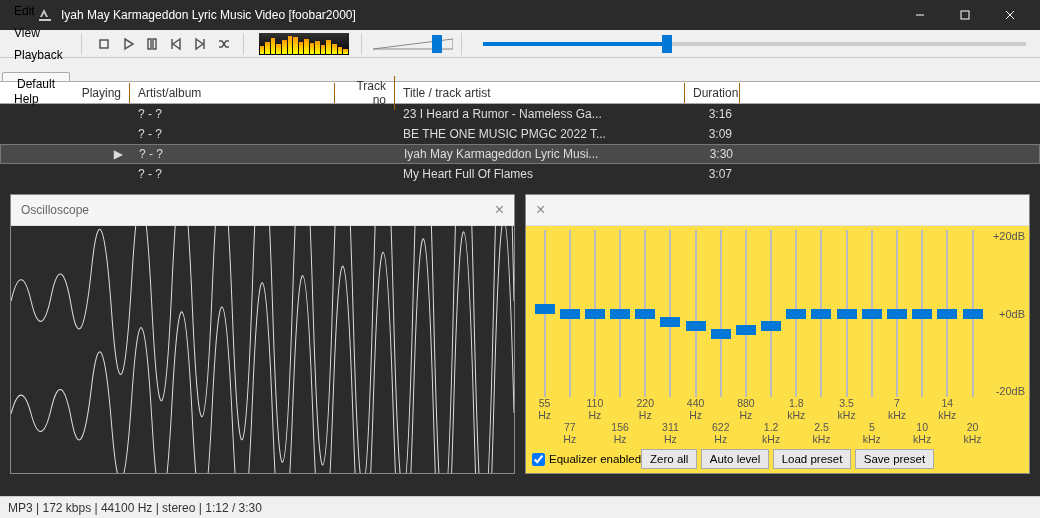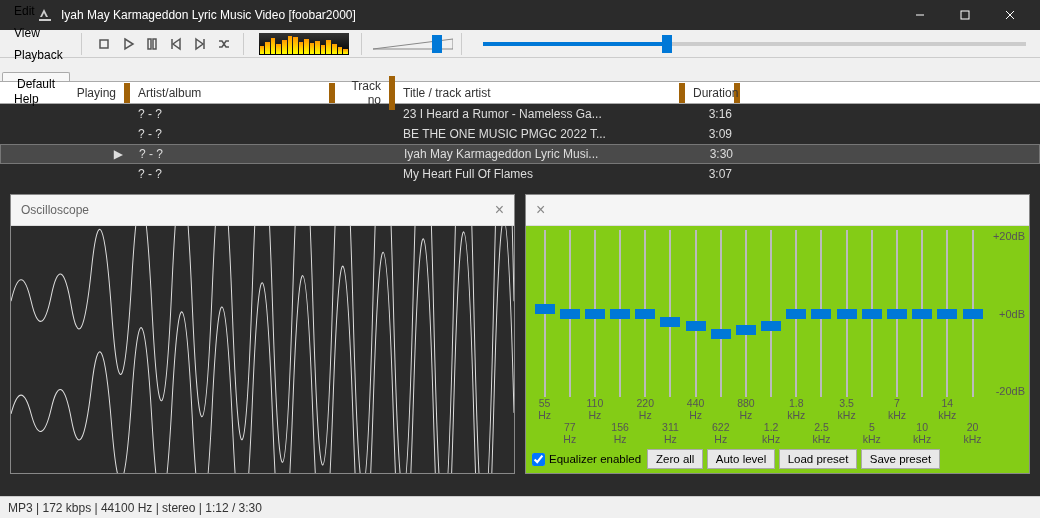--- a/index.html
+++ b/index.html
@@ -19,46 +19,46 @@
 .spectrum .bar { flex: 1; background: linear-gradient(#f90,#ff0); }
 .slider-wrap { display: flex; align-items: center; position: relative; height: 22px; }
 .slider-wrap .track { height: 2px; background: #999; position: relative; }
 .slider-wrap .thumb { width: 10px; height: 18px; background: #0078d7; position: absolute; top: 2px; }
 .slider-wrap.seek { flex: 1; margin-left: 10px; margin-right: 10px; }
 .slider-wrap.seek .track { width: 100%; background: #ccc; height: 4px; }
 .slider-wrap.seek .filled { position: absolute; left: 0; height: 4px; background: #0078d7; }
 .tabstrip { background: #f0f0f0; height: 24px; display: flex; border-bottom: 1px solid #aaa; }
 .tab { padding: 4px 14px; border: 1px solid #aaa; border-bottom: none; background: #f8f8f8; font-size: 12px; border-top-left-radius: 2px; border-top-right-radius: 2px; margin-top: 14px; margin-left: 2px; }
 .playlist-header { background: #fff; color: #333; display: flex; height: 22px; align-items: center; border-bottom: 1px solid #aaa; }
-.ph-cell { padding: 3px 8px; border-right: 6px solid #a16207; font-size: 12px; }
+.ph-cell { padding: 3px 8px; border-right: 1px solid #a16207; font-size: 12px; }
 .playlist { background: #2b2b2b; color: #ddd; }
 .pl-row { display: flex; height: 20px; align-items: center; font-size: 12px; }
 .pl-row.playing { background: #4a4a4a; border: 1px solid #777; }
 .pl-cell { padding: 2px 8px; overflow: hidden; white-space: nowrap; text-overflow: ellipsis; }
 .c-playing { width: 130px; text-align: right; }
 .c-artist { width: 205px; }
 .c-trackno { width: 60px; text-align: right; }
 .c-title { width: 290px; }
 .c-dur { width: 55px; text-align: right; }
 .panels { display: flex; gap: 10px; padding: 10px; background: #2b2b2b; height: 300px; }
 .panel { background: #fff; border: 1px solid #888; flex: 1; display: flex; flex-direction: column; }
 .panel-head { display: flex; align-items: center; padding: 6px 10px; color: #666; background: #f5f5f5; border-bottom: 1px solid #ddd; }
 .panel-head .ptitle { flex: 1; font-size: 12px; }
 .panel-head .pclose { font-size: 16px; color: #888; }
 .osc-body { flex: 1; background: #2b2b2b; position: relative; }
 .osc-body svg { width: 100%; height: 100%; }
-.eq-body { flex: 1; display: flex; flex-direction: column; padding: 4px 6px 2px 6px; background: #84cc16; }
+.eq-body { flex: 1; display: flex; flex-direction: column; padding: 4px 6px 2px 6px; background: #fde047; }
 .eq-sliders { flex: 1; display: flex; position: relative; }
 .eq-slider { flex: 1; position: relative; display: flex; justify-content: center; }
 .eq-slider .vtrack { width: 2px; background: #bbb; height: 100%; margin: 0 auto; position: relative; }
 .eq-slider .vthumb { width: 20px; height: 10px; background: #0078d7; position: absolute; left: 50%; transform: translateX(-50%); }
 .eq-db-labels { position: absolute; right: -2px; top: 0; bottom: 0; width: 38px; display: flex; flex-direction: column; justify-content: space-between; font-size: 11px; color: #555; pointer-events: none; text-align: right; }
 .eq-freq { display: flex; font-size: 10.5px; color: #555; justify-content: space-between; }
 .eq-freq .fcol { flex: 1; text-align: center; line-height: 12px; }
-.eq-btns { display: flex; align-items: center; gap: 6px; padding: 4px 0 2px 0; }
+.eq-btns { display: flex; align-items: center; padding: 4px 0 2px 0; }
 .eq-btns label { font-size: 11.5px; display: flex; align-items: center; gap: 4px; }
 .eq-btns button { font-size: 11.5px; padding: 3px 8px; background: #e8e8e8; border: 1px solid #aaa; }
 .statusbar { background: #f0f0f0; height: 22px; display: flex; align-items: center; padding: 0 8px; font-size: 12px; color: #333; border-top: 1px solid #ccc; position: absolute; bottom: 0; left: 0; right: 0; }
 .vol-tri { width: 80px; height: 14px; position: relative; }
 .vol-tri svg { width: 80px; height: 14px; }
 </style>
 </head>
 <body>
 
 <div class="titlebar">

